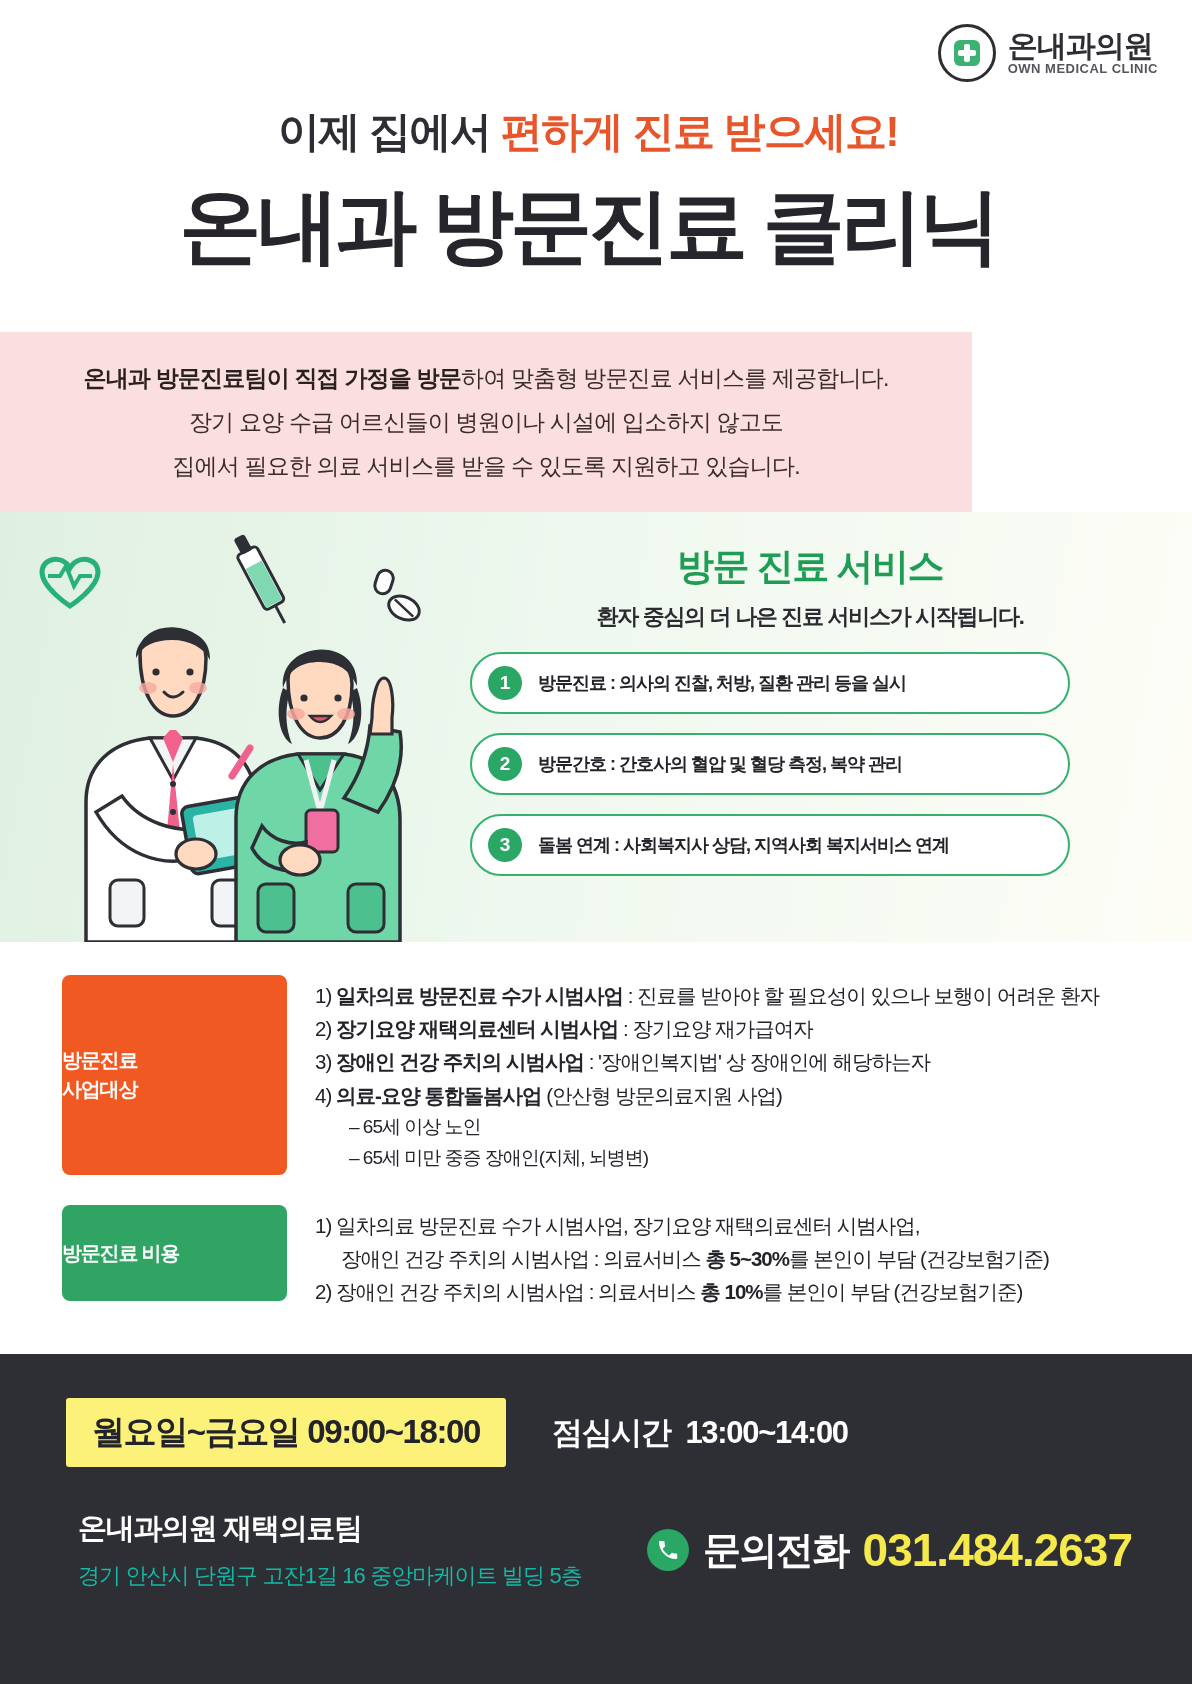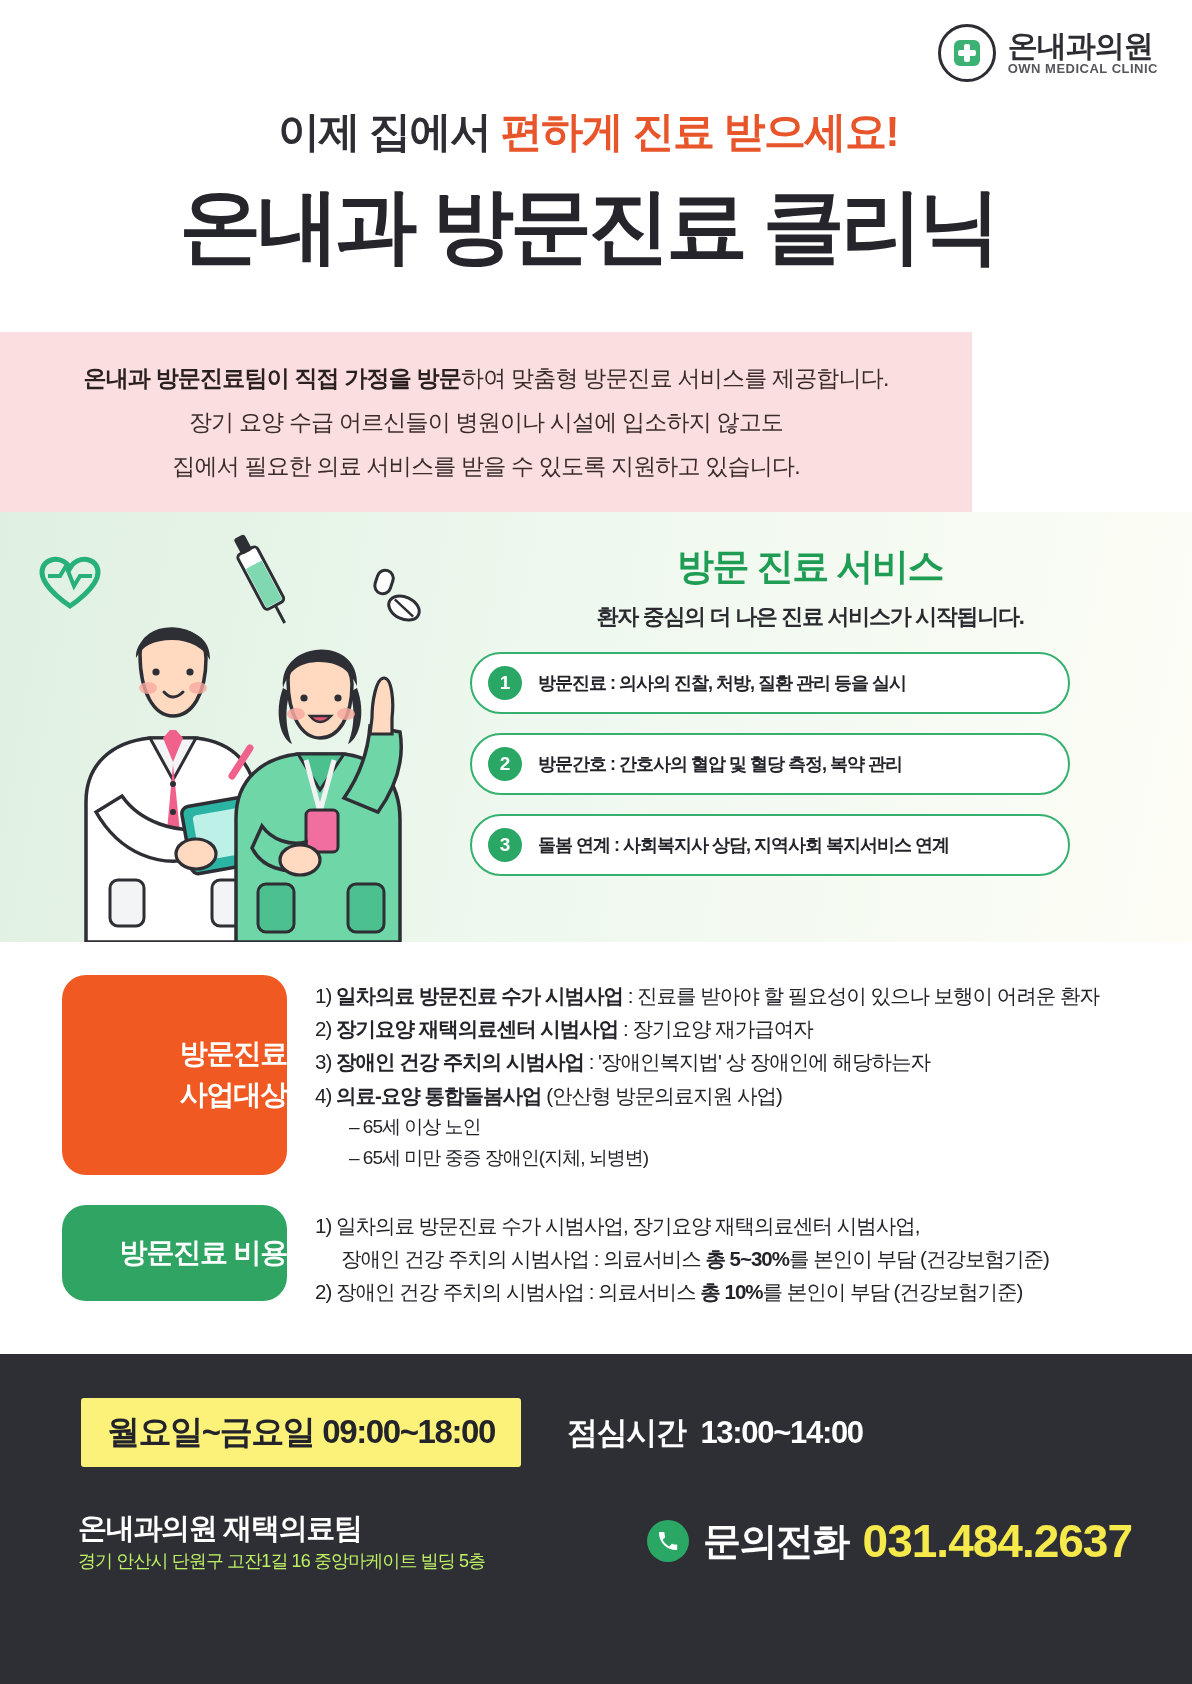--- a/index.html
+++ b/index.html
@@ -170,28 +170,28 @@
   
   .info {
     position: absolute;
     top: 975px;
     left: 0;
     width: 1192px;
   }
   .row { display: flex; padding: 0 62px; margin-bottom: 30px; }
   .tag {
     flex: 0 0 225px;
-    border-radius: 24px;
+    border-radius: 8px;
     color: #ffffff;
-    font-size: 28px;
+    font-size: 20px;
     font-weight: bold;
     letter-spacing: -1.2px;
     display: flex;
     flex-direction: column;
-    align-items: flex-end;
+    align-items: flex-start;
     justify-content: center;
     text-align: center;
     line-height: 1.45;
   }
   .tag-orange { background: #f05a22; height: 200px; }
   .tag-green  { background: #2fa463; height: 96px; }
   .rowbody {
     flex: 1 1 auto;
     padding-left: 28px;
     padding-top: 4px;
@@ -211,21 +211,21 @@
     position: absolute;
     left: 0;
     bottom: 0;
     width: 1192px;
     height: 330px;
     background: #2e2e35;
   }
   .hours {
     position: absolute;
     top: 44px;
-    left: 81px;
+    left: 66px;
     display: flex;
     align-items: center;
     gap: 46px;
   }
   .hours-main {
     background: #fcf27a;
     color: #23232a;
     font-size: 33px;
     font-weight: bold;
     letter-spacing: -1.4px;
@@ -247,22 +247,23 @@
     justify-content: space-between;
     align-items: center;
   }
   .clinic-name {
     color: #ffffff;
     font-size: 29px;
     font-weight: bold;
     letter-spacing: -1.3px;
   }
   .clinic-addr {
-    color: #bef264;
-    font-size: 18px;
+    margin-top: 12px;
+    color: #14b8a6;
+    font-size: 22px;
     letter-spacing: -0.9px;
   }
   .tel-wrap { display: flex; align-items: center; gap: 14px; }
   .tel-icon {
     width: 42px; height: 42px;
     border-radius: 50%;
     background: #2aa765;
     display: flex; align-items: center; justify-content: center;
   }
   .tel-label {

